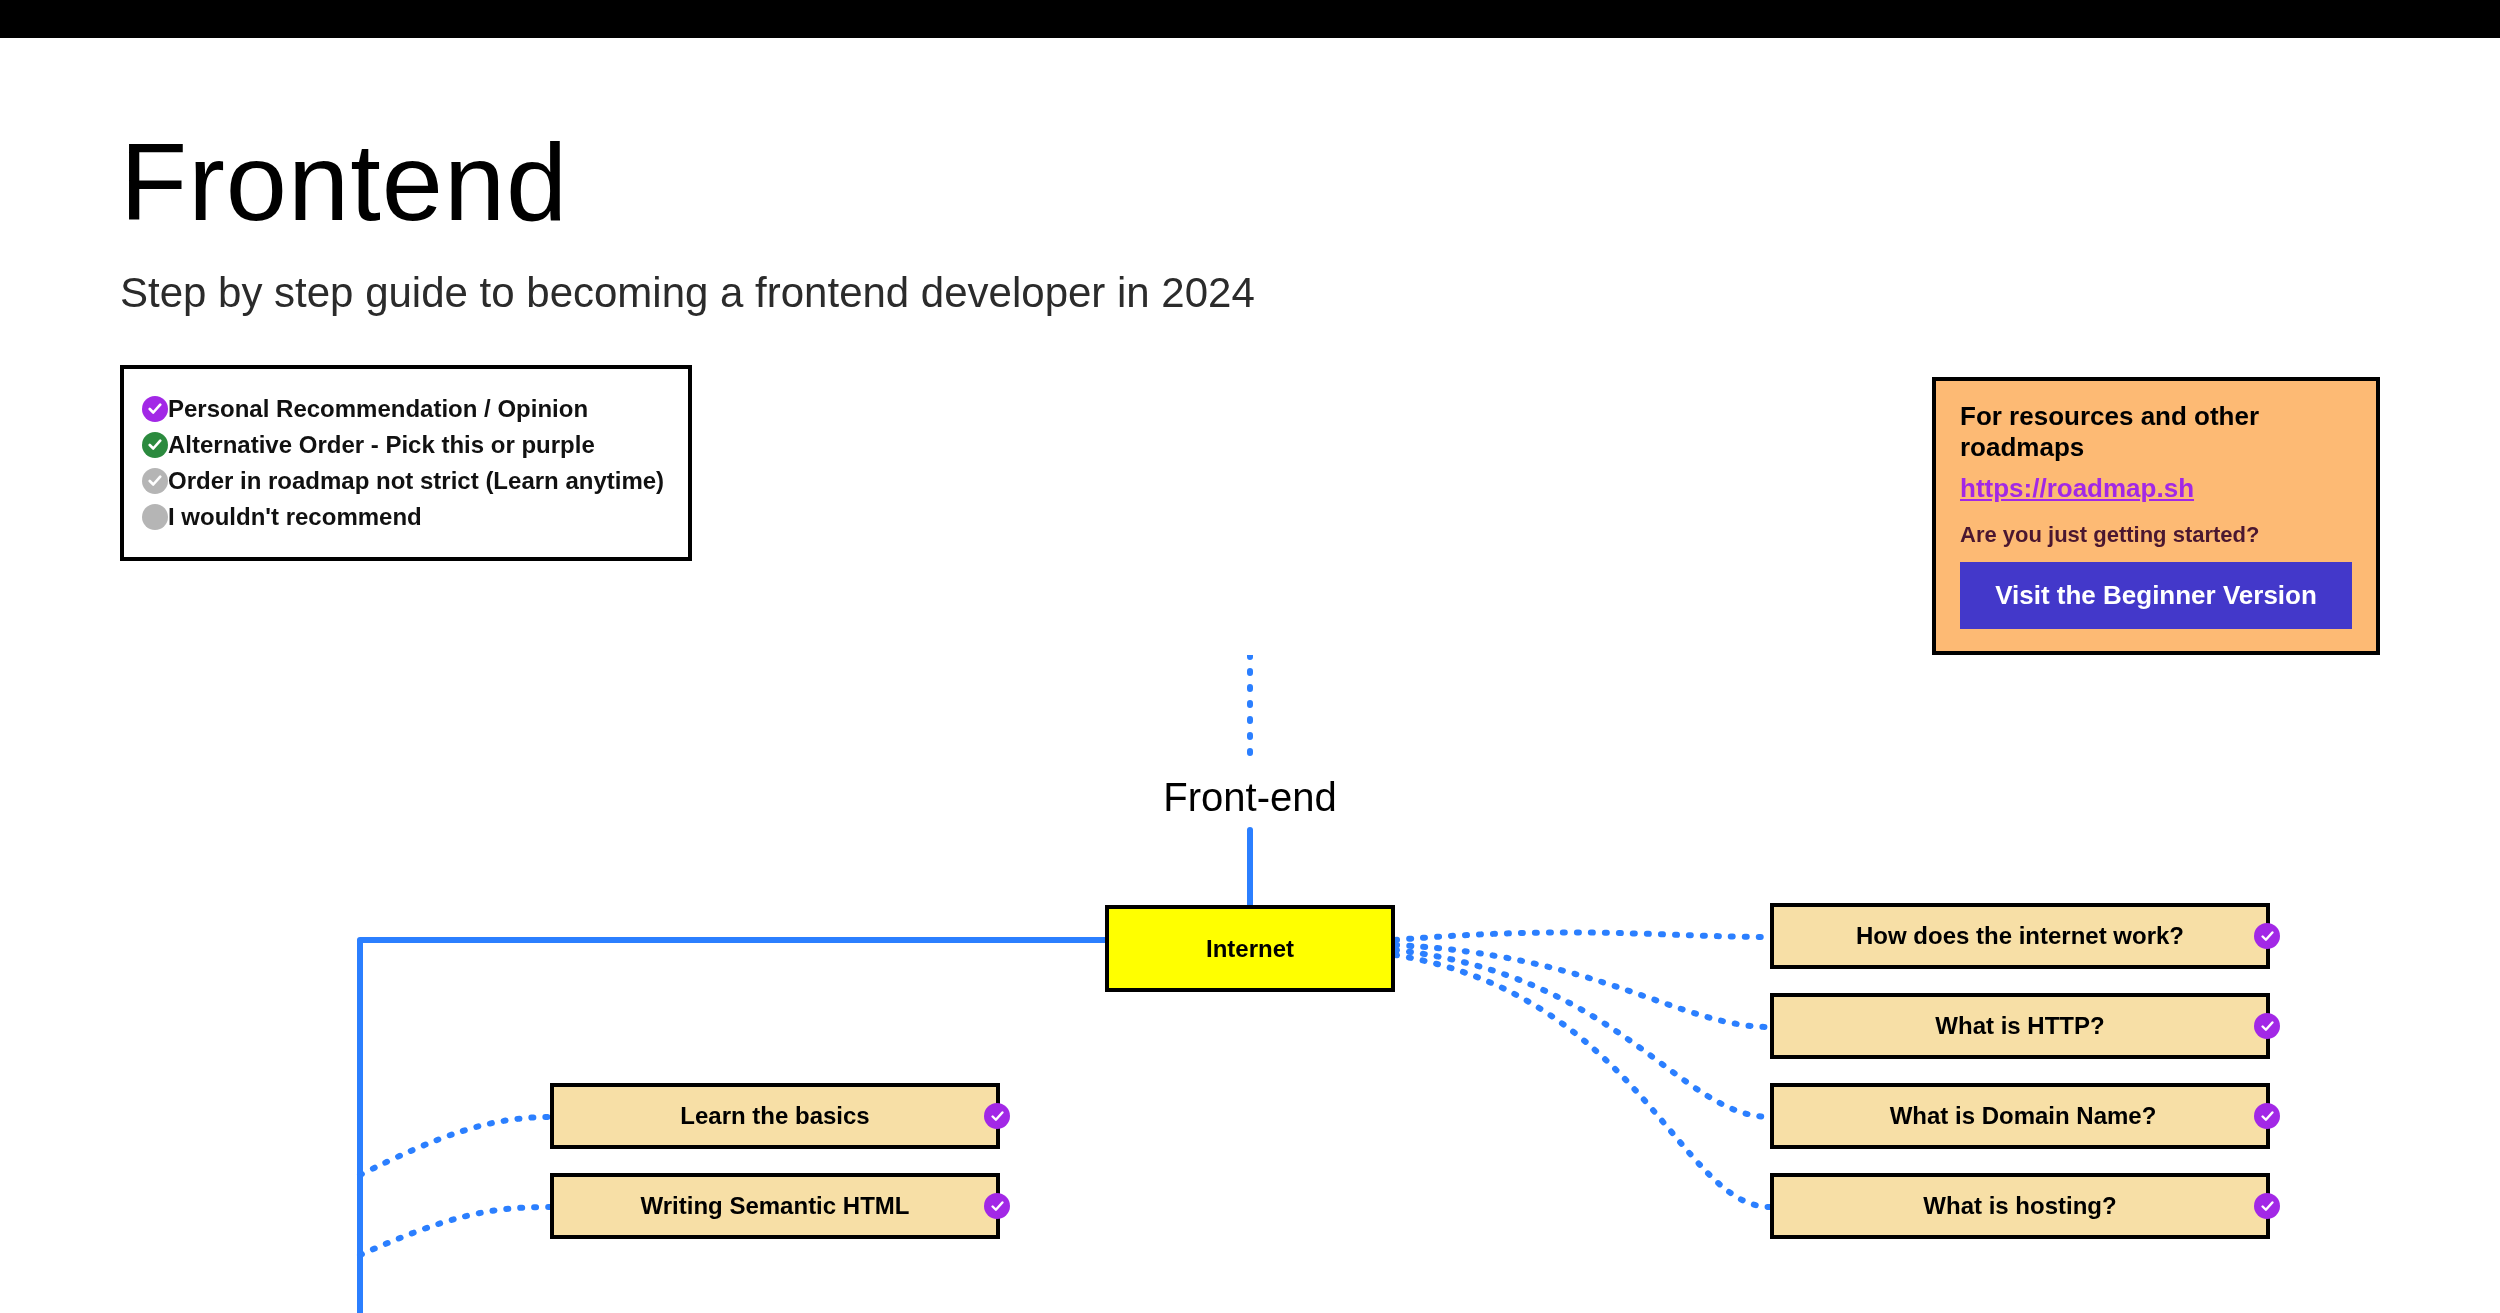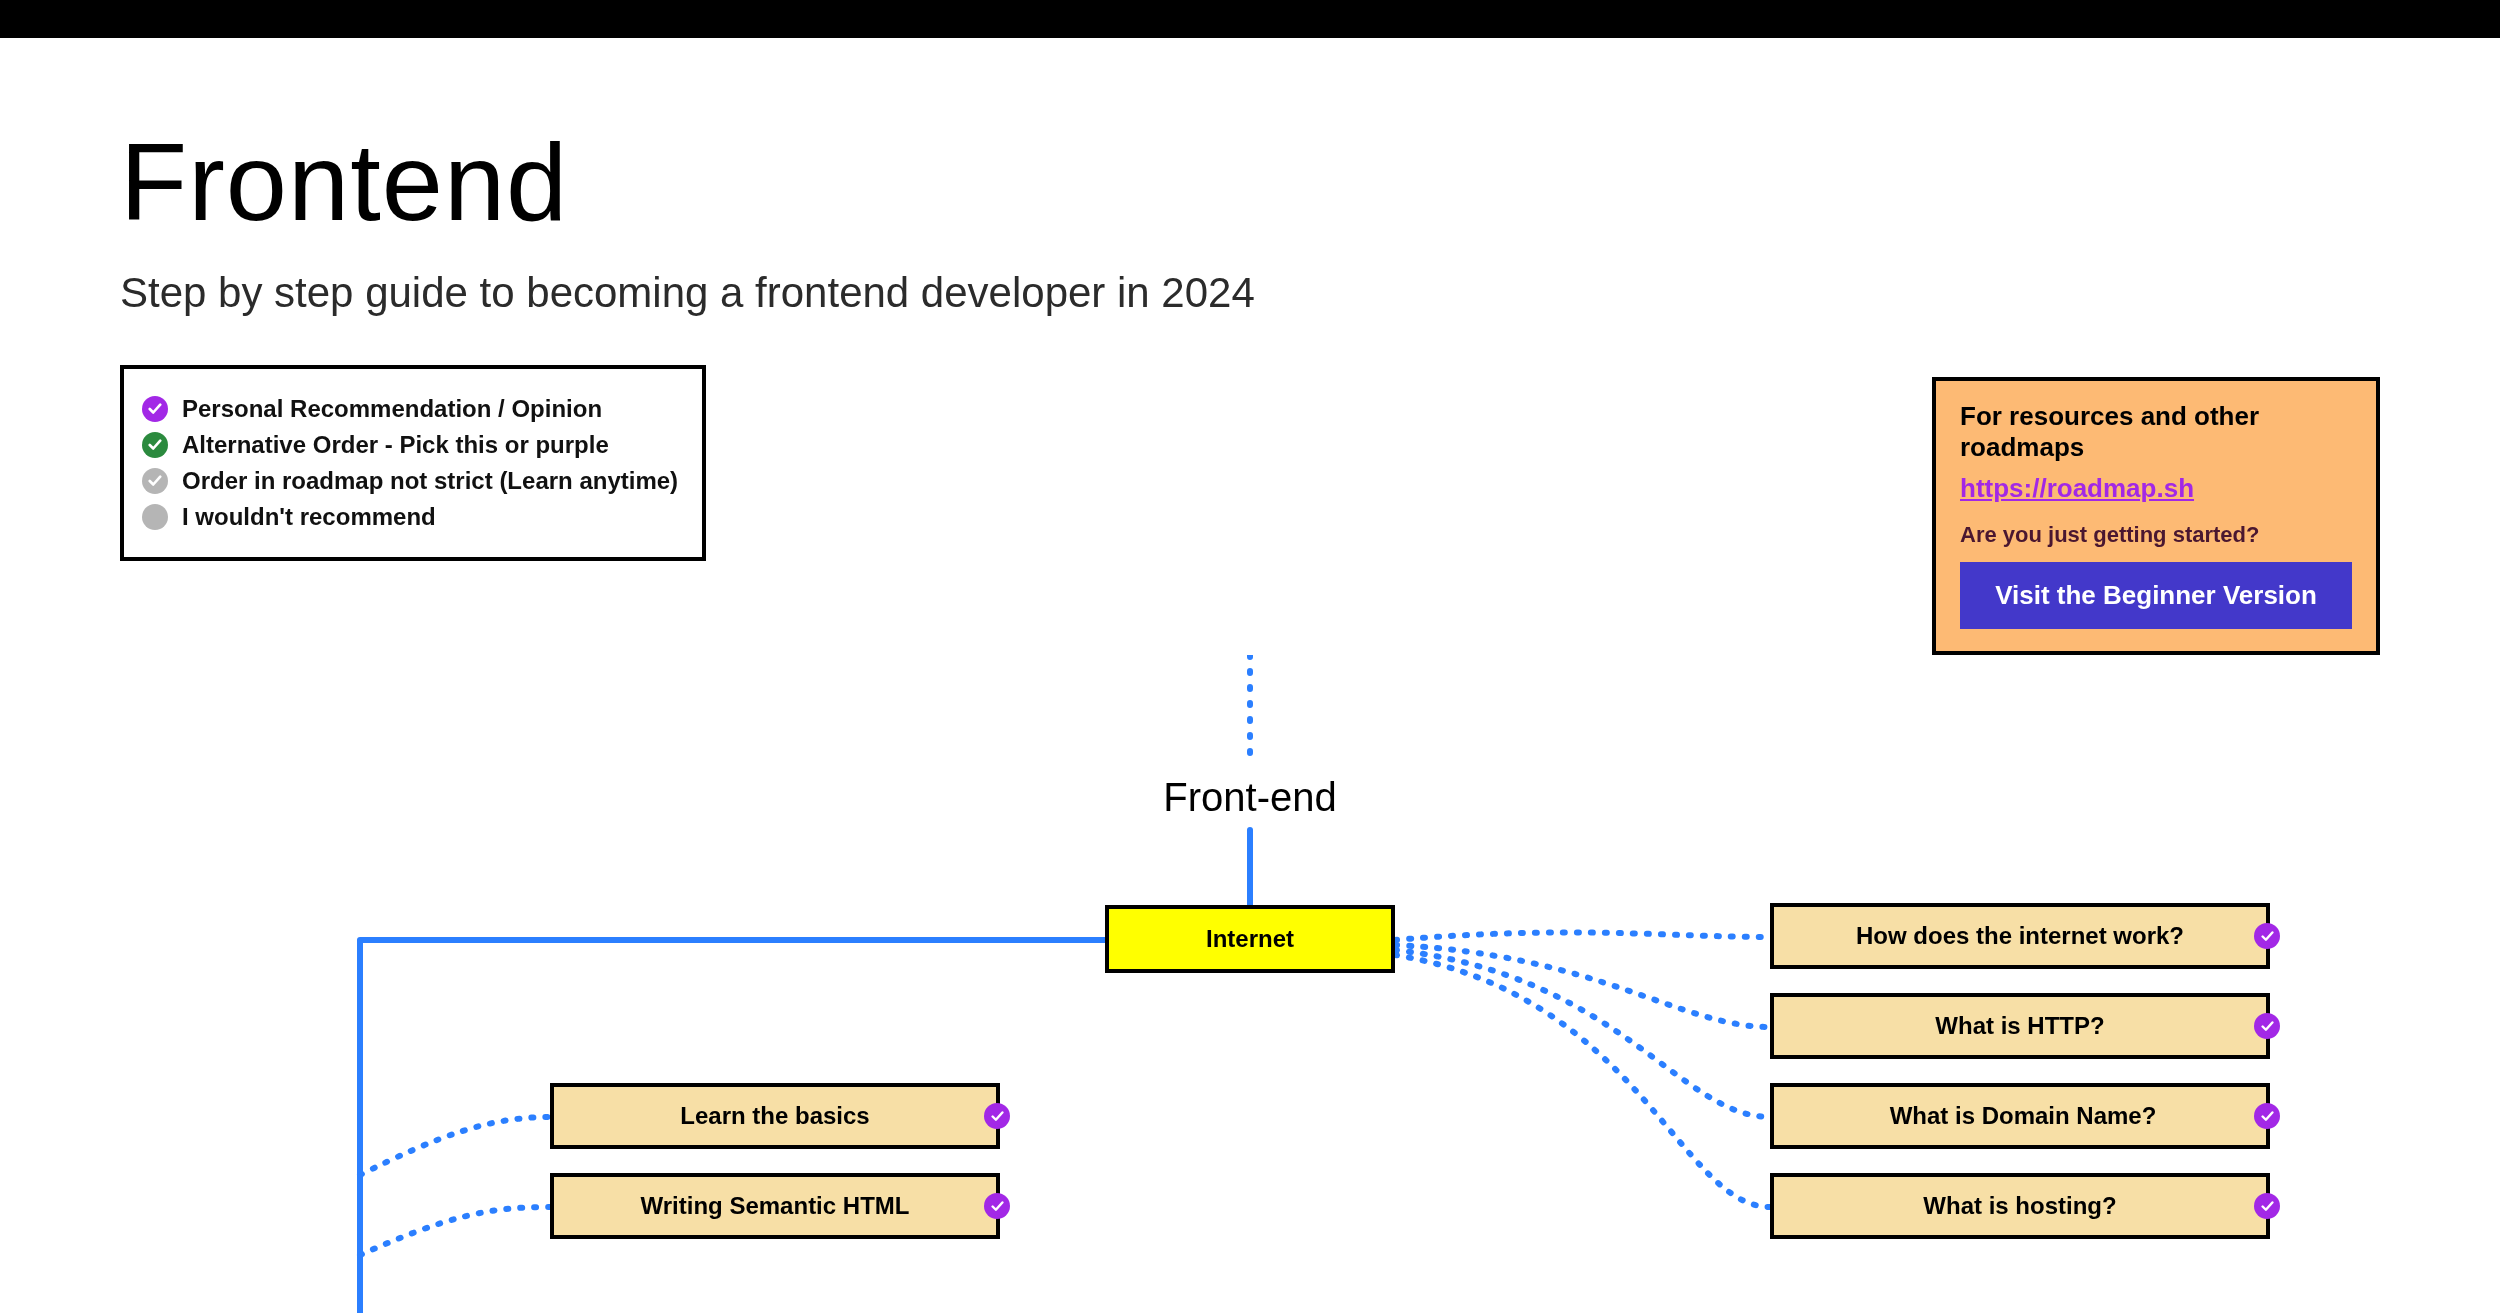--- a/index.html
+++ b/index.html
@@ -32,21 +32,20 @@
   .legend-box {
     border: 4px solid #000000;
     padding: 18px 24px 18px 18px;
     display: inline-block;
     position: relative;
     background: #fff;
   }
   .legend-item {
     display: flex;
     align-items: center;
-    gap: 14px;
     font-family: Arial, Helvetica, sans-serif;
     font-size: 24px;
     font-weight: 600;
     color: #111;
     margin: 8px 0;
   }
   .legend-dot {
     width: 26px; height: 26px; border-radius: 50%;
     display: flex; align-items: center; justify-content: center;
   }
@@ -116,21 +115,21 @@
     position: absolute;
     right: -14px;
     top: 50%;
     transform: translateY(-50%);
     width: 26px; height: 26px;
     border-radius: 50%;
     background: #a228e6;
     display: flex; align-items: center; justify-content: center;
   }
   .node .badge svg { width: 13px; height: 13px; }
-  .node.yellow { background: #ffff00; width: 290px; height: 68px; }
+  .node.yellow { background: #ffff00; width: 290px; height: 87px; }
   .node.tan { background: #f7dfa6; height: 66px; }
   .node.tan.right { width: 500px; }
   .node.tan.left  { width: 450px; }
   
   #node-internet { top: 250px; left: 50%; transform: translateX(-50%); }
   #node-r0 { top: 248px; right: 110px; }
   #node-r1 { top: 338px; right: 110px; }
   #node-r2 { top: 428px; right: 110px; padding-left: 6px; }
   #node-r3 { top: 518px; right: 110px; }
   #node-l0 { top: 428px; left: 430px; }

